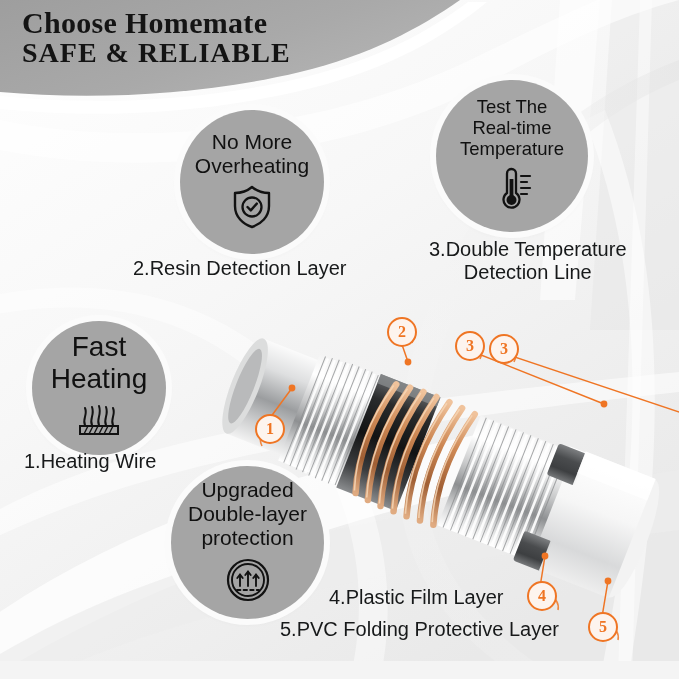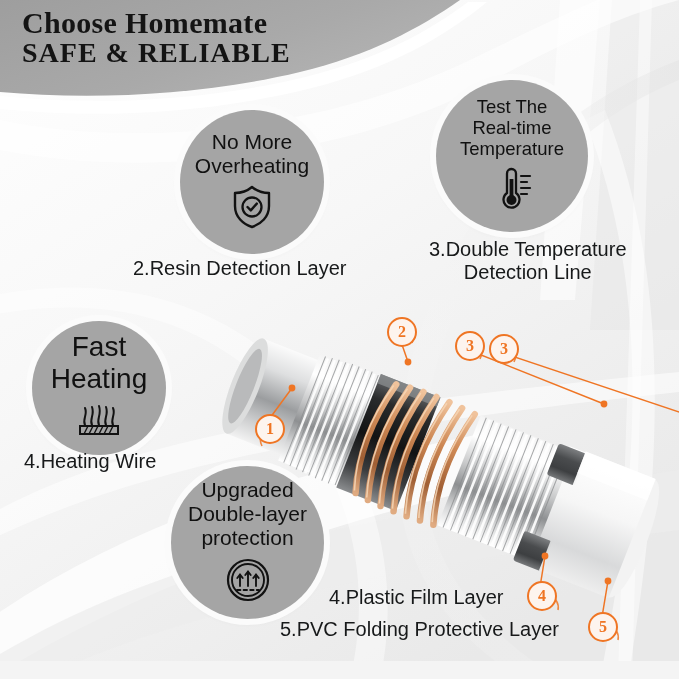--- a/index.html
+++ b/index.html
@@ -385,20 +385,20 @@
           <path d="M23 29 L23 15"></path>
             <path d="M20.3 18 L23 14.6 L25.7 18"></path>
           <path d="M31 29 L31 18"></path>
             <path d="M28.3 21 L31 17.6 L33.7 21"></path>
         </g>
         <path d="M12 33 L34 33" stroke="#121212" stroke-width="1.9" stroke-dasharray="3.4 3.2" stroke-linecap="round"></path>
       </svg>
     </span>
   </div>
 
-  <div class="caption" id="cap-1">4.Heating Wire</div>
+  <div class="caption" id="cap-1">1.Heating Wire</div>
   <div class="caption" id="cap-2">2.Resin Detection Layer</div>
   <div class="caption" id="cap-3">3.Double Temperature
 Detection Line</div>
   <div class="caption" id="cap-4">4.Plastic Film Layer</div>
   <div class="caption" id="cap-5">5.PVC Folding Protective Layer</div>
 
 </div>
 
 </body></html>

